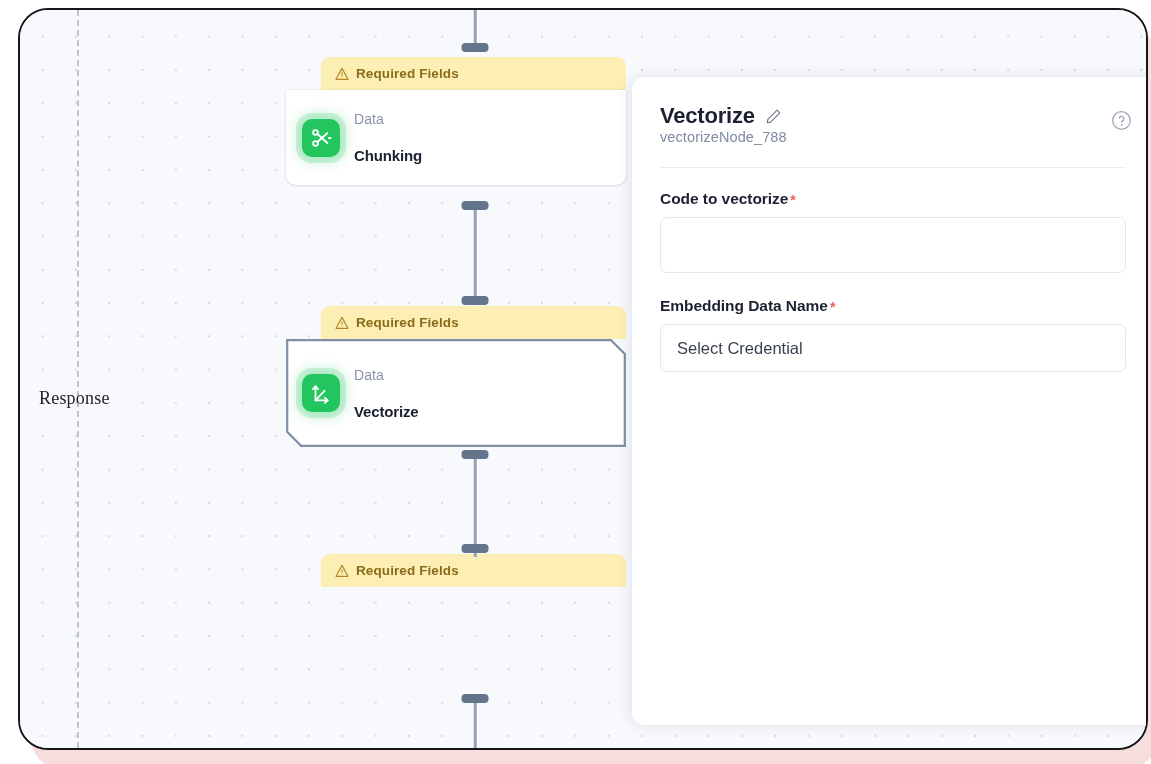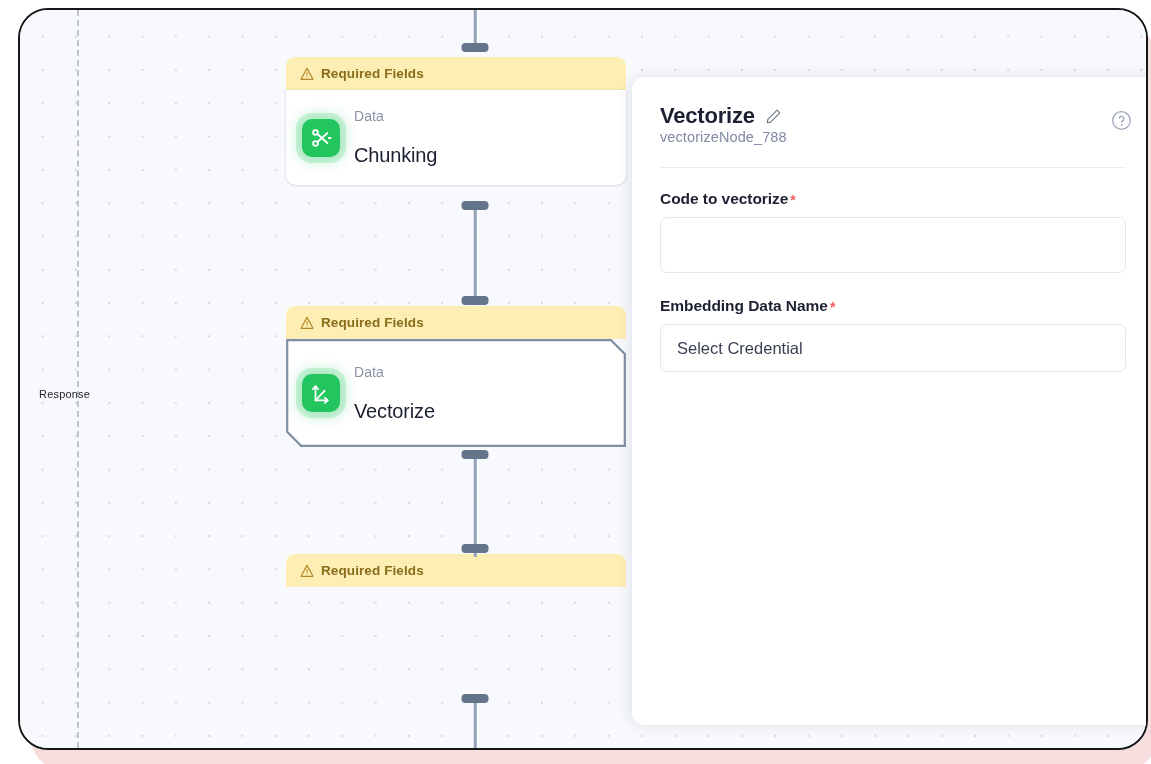--- a/index.html
+++ b/index.html
@@ -62,24 +62,25 @@
     top: 0;
     width: 0;
     height: 100%;
     border-left: 2px dashed #bfc4cc;
   }
 
   .lane-label {
     position: absolute;
     left: 19px;
     top: 378px;
-    font-size: 11px;
+    font-size: 18px;
     color: #23242a;
     letter-spacing: .2px;
     white-space: nowrap;
+    font-family: Liberation Serif, serif;
   }
 
   
   .node {
     position: absolute;
     width: 340px;
     left: 266px;
   }
 
   .node-warning {
@@ -87,20 +88,21 @@
     background: #fdeeb3;
     border-radius: 9px 9px 0 0;
     display: flex;
     align-items: center;
     gap: 7px;
     padding: 0 14px;
     color: #8a6d1b;
     font-size: 13.5px;
     font-weight: 600;
     letter-spacing: .1px;
+    margin-left: 35px;
   }
   .warn-tri { display: block; }
 
   .node-body {
     position: relative;
     height: 95px;
     background: #ffffff;
     border-radius: 0 0 10px 10px;
     box-shadow: 0 1px 3px rgba(20,30,60,.10), 0 0 0 1px rgba(20,30,60,.035);
     display: flex;
@@ -137,22 +139,22 @@
   .node-icon.green { background: #22c55e; box-shadow: 0 0 0 6px rgba(34,197,94,.18), 0 0 14px 4px rgba(34,197,94,.30); }
   .node-icon.blue  { background: #3b63f0; box-shadow: 0 0 0 6px rgba(59,99,240,.18), 0 0 14px 4px rgba(59,99,240,.30); }
 
   .node-text { display: flex; flex-direction: column; gap: 20px; }
   .node-cat {
     font-size: 14px;
     color: #8a93a6;
     letter-spacing: .1px;
   }
   .node-title {
-    font-size: 20px;
-    font-weight: 400;
+    font-size: 15px;
+    font-weight: 700;
     color: #1c2030;
     letter-spacing: -.15px;
   }
 
   
   .handle {
     position: absolute;
     width: 27px;
     height: 9px;
     border-radius: 4px;

